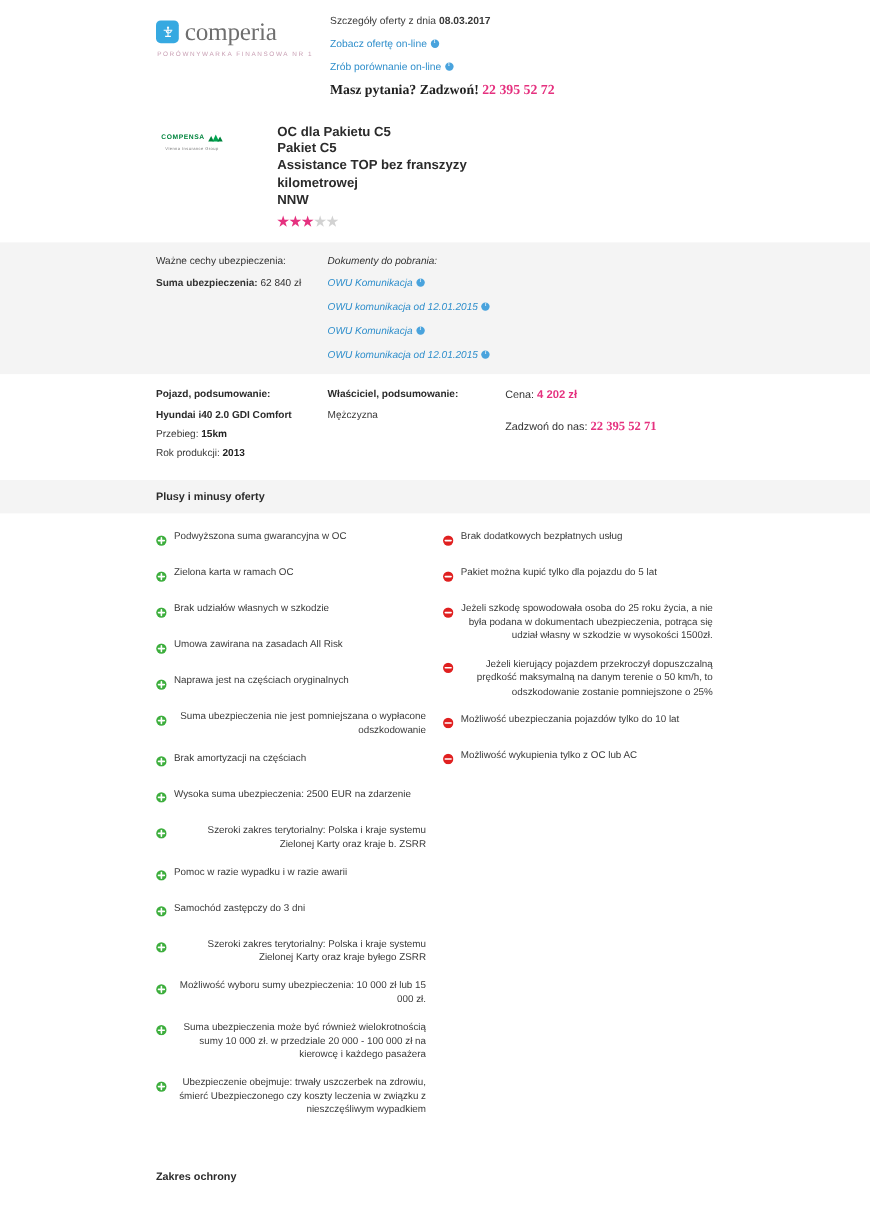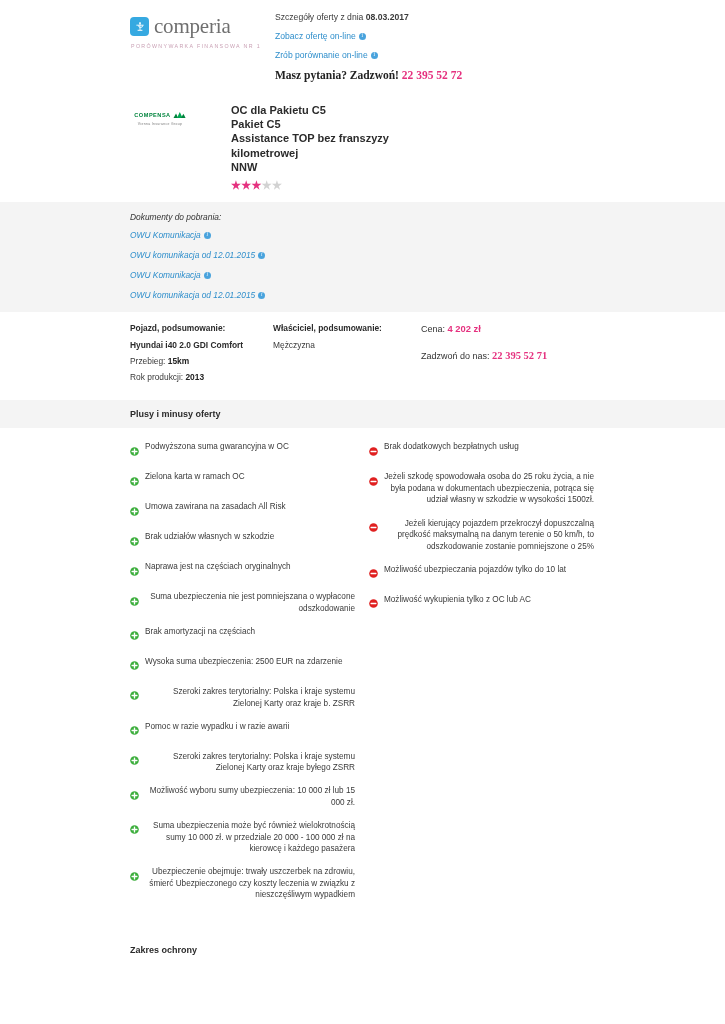--- a/index.html
+++ b/index.html
@@ -206,20 +206,27 @@
             <span class="star-on">★</span><span class="star-on">★</span><span class="star-on">★</span><span class="star-off">★</span><span class="star-off">★</span>
           </div>
         </div>
       </div>
     </div>
   </div>
 
   <div class="band-grey">
     <div class="inner">
       <div class="features">
+        <div class="feat-col">
+          <div class="feat-head">Ważne cechy ubezpieczenia:</div>
+          <div class="feat-val">
+            <b>Suma ubezpieczenia:</b>
+            <span>62 840 zł</span>
+          </div>
+        </div>
         <div class="docs-col">
           <div class="feat-head">Dokumenty do pobrania:</div>
           <div class="doc-link">
             <span>OWU Komunikacja</span>
             <span class="info-dot">i</span>
           </div>
           <div class="doc-link">
             <span>OWU komunikacja od 12.01.2015</span>
             <span class="info-dot">i</span>
           </div>
@@ -298,34 +305,34 @@
                   <circle cx="4.5" cy="4.5" r="4.3" fill="#3dae3d"></circle>
                   <path d="M4.5 2.1 V6.9 M2.1 4.5 H6.9" stroke="#fff" stroke-width="1.35" stroke-linecap="round"></path>
                 </svg></span>
               <span class="pm-txt">Zielona karta w ramach OC</span>
             </div>
             <div class="pm-item">
               <span class="pm-ico"><svg width="9" height="9" viewBox="0 0 9 9">
                   <circle cx="4.5" cy="4.5" r="4.3" fill="#3dae3d"></circle>
                   <path d="M4.5 2.1 V6.9 M2.1 4.5 H6.9" stroke="#fff" stroke-width="1.35" stroke-linecap="round"></path>
                 </svg></span>
+              <span class="pm-txt">Brak udziałów własnych w szkodzie</span>
+            </div>
+            <div class="pm-item">
+              <span class="pm-ico"><svg width="9" height="9" viewBox="0 0 9 9">
+                  <circle cx="4.5" cy="4.5" r="4.3" fill="#3dae3d"></circle>
+                  <path d="M4.5 2.1 V6.9 M2.1 4.5 H6.9" stroke="#fff" stroke-width="1.35" stroke-linecap="round"></path>
+                </svg></span>
               <span class="pm-txt">Umowa zawirana na zasadach All Risk</span>
             </div>
             <div class="pm-item">
               <span class="pm-ico"><svg width="9" height="9" viewBox="0 0 9 9">
                   <circle cx="4.5" cy="4.5" r="4.3" fill="#3dae3d"></circle>
                   <path d="M4.5 2.1 V6.9 M2.1 4.5 H6.9" stroke="#fff" stroke-width="1.35" stroke-linecap="round"></path>
                 </svg></span>
-              <span class="pm-txt">Brak udziałów własnych w szkodzie</span>
-            </div>
-            <div class="pm-item">
-              <span class="pm-ico"><svg width="9" height="9" viewBox="0 0 9 9">
-                  <circle cx="4.5" cy="4.5" r="4.3" fill="#3dae3d"></circle>
-                  <path d="M4.5 2.1 V6.9 M2.1 4.5 H6.9" stroke="#fff" stroke-width="1.35" stroke-linecap="round"></path>
-                </svg></span>
               <span class="pm-txt">Naprawa jest na częściach oryginalnych</span>
             </div>
             <div class="pm-item">
               <span class="pm-ico"><svg width="9" height="9" viewBox="0 0 9 9">
                   <circle cx="4.5" cy="4.5" r="4.3" fill="#3dae3d"></circle>
                   <path d="M4.5 2.1 V6.9 M2.1 4.5 H6.9" stroke="#fff" stroke-width="1.35" stroke-linecap="round"></path>
                 </svg></span>
               <span class="pm-txt">Suma ubezpieczenia nie jest pomniejszana o wypłacone odszkodowanie</span>
             </div>
             <div class="pm-item">
@@ -354,20 +361,27 @@
                   <circle cx="4.5" cy="4.5" r="4.3" fill="#3dae3d"></circle>
                   <path d="M4.5 2.1 V6.9 M2.1 4.5 H6.9" stroke="#fff" stroke-width="1.35" stroke-linecap="round"></path>
                 </svg></span>
               <span class="pm-txt">Pomoc w razie wypadku i w razie awarii</span>
             </div>
             <div class="pm-item">
               <span class="pm-ico"><svg width="9" height="9" viewBox="0 0 9 9">
                   <circle cx="4.5" cy="4.5" r="4.3" fill="#3dae3d"></circle>
                   <path d="M4.5 2.1 V6.9 M2.1 4.5 H6.9" stroke="#fff" stroke-width="1.35" stroke-linecap="round"></path>
                 </svg></span>
+              <span class="pm-txt">Samochód zastępczy do 3 dni</span>
+            </div>
+            <div class="pm-item">
+              <span class="pm-ico"><svg width="9" height="9" viewBox="0 0 9 9">
+                  <circle cx="4.5" cy="4.5" r="4.3" fill="#3dae3d"></circle>
+                  <path d="M4.5 2.1 V6.9 M2.1 4.5 H6.9" stroke="#fff" stroke-width="1.35" stroke-linecap="round"></path>
+                </svg></span>
               <span class="pm-txt">Szeroki zakres terytorialny: Polska i kraje systemu Zielonej Karty oraz kraje byłego ZSRR</span>
             </div>
             <div class="pm-item">
               <span class="pm-ico"><svg width="9" height="9" viewBox="0 0 9 9">
                   <circle cx="4.5" cy="4.5" r="4.3" fill="#3dae3d"></circle>
                   <path d="M4.5 2.1 V6.9 M2.1 4.5 H6.9" stroke="#fff" stroke-width="1.35" stroke-linecap="round"></path>
                 </svg></span>
               <span class="pm-txt">Możliwość wyboru sumy ubezpieczenia: 10 000 zł lub 15 000 zł.</span>
             </div>
             <div class="pm-item">
@@ -385,20 +399,27 @@
               <span class="pm-txt">Ubezpieczenie obejmuje: trwały uszczerbek na zdrowiu, śmierć Ubezpieczonego czy koszty leczenia w związku z nieszczęśliwym wypadkiem</span>
             </div>
           </div>
         <div class="pm-col" id="cons-col">
             <div class="pm-item">
               <span class="pm-ico"><svg width="9" height="9" viewBox="0 0 9 9">
                   <circle cx="4.5" cy="4.5" r="4.3" fill="#e02020"></circle>
                   <path d="M2.1 4.5 H6.9" stroke="#fff" stroke-width="1.35" stroke-linecap="round"></path>
                 </svg></span>
               <span class="pm-txt">Brak dodatkowych bezpłatnych usług</span>
+            </div>
+            <div class="pm-item">
+              <span class="pm-ico"><svg width="9" height="9" viewBox="0 0 9 9">
+                  <circle cx="4.5" cy="4.5" r="4.3" fill="#e02020"></circle>
+                  <path d="M2.1 4.5 H6.9" stroke="#fff" stroke-width="1.35" stroke-linecap="round"></path>
+                </svg></span>
+              <span class="pm-txt">Pakiet można kupić tylko dla pojazdu do 5 lat</span>
             </div>
             <div class="pm-item">
               <span class="pm-ico"><svg width="9" height="9" viewBox="0 0 9 9">
                   <circle cx="4.5" cy="4.5" r="4.3" fill="#e02020"></circle>
                   <path d="M2.1 4.5 H6.9" stroke="#fff" stroke-width="1.35" stroke-linecap="round"></path>
                 </svg></span>
               <span class="pm-txt">Jeżeli szkodę spowodowała osoba do 25 roku życia, a nie była podana w dokumentach ubezpieczenia, potrąca się udział własny w szkodzie w wysokości 1500zł.</span>
             </div>
             <div class="pm-item">
               <span class="pm-ico"><svg width="9" height="9" viewBox="0 0 9 9">

